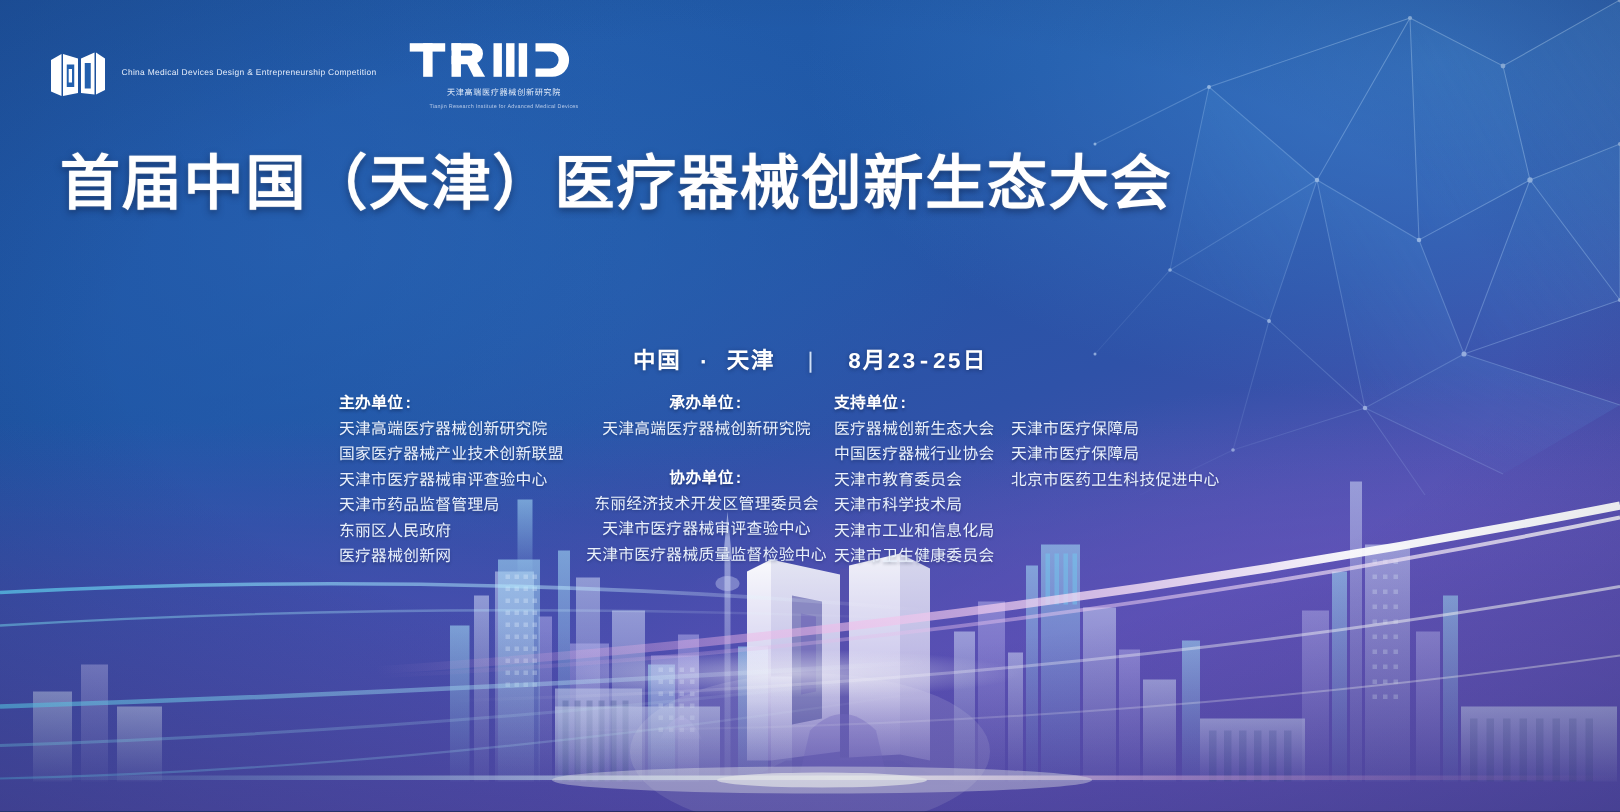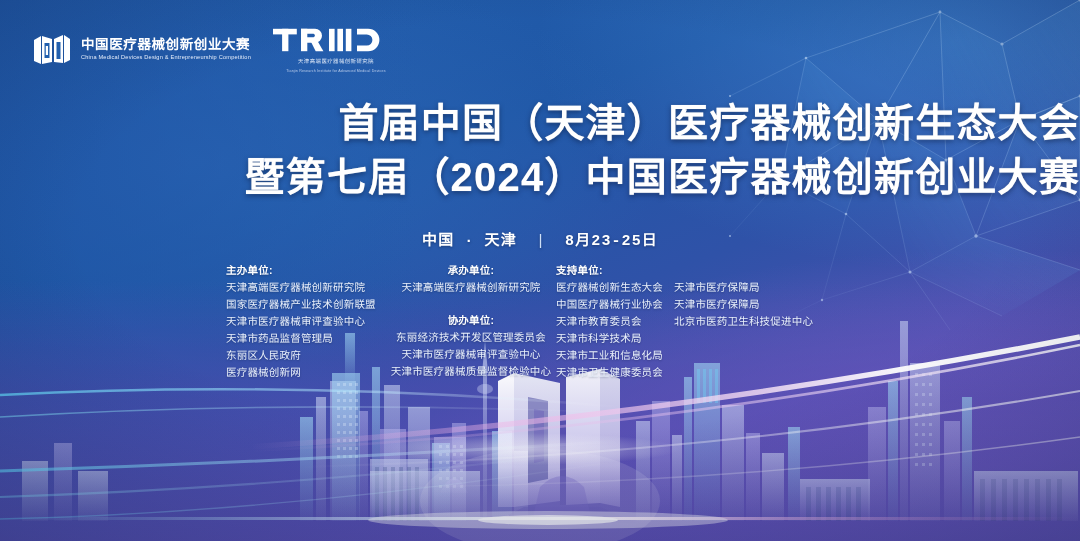--- a/index.html
+++ b/index.html
@@ -76,21 +76,22 @@
     font-size: 5.4px; color: #dfe9f8; letter-spacing: .45px; white-space: nowrap;
   }
   .triid-sub2 {
     font-size: 3.6px; color: #b9ccea; letter-spacing: .18px;
     white-space: nowrap; margin-top: 1px;
   }
 
   
   .titles {
     position: absolute; left: 0; right: 0; top: 96px;
-    text-align: right;
+    text-align: left;
+    padding-left: 40px;
   }
   .title-line {
     color: #ffffff;
     font-weight: bold;
     font-size: 40px;
     line-height: 1.36;
     letter-spacing: 1.2px;
     text-shadow: 0 2px 5px rgba(8,22,55,0.50), 0 0 1px rgba(255,255,255,0.55);
     white-space: nowrap;
   }
@@ -112,20 +113,21 @@
     color: #cfe0f7;
     font-weight: normal;
   }
 
   
   .orgs {
     position: absolute; left: 226px; top: 262px;
     display: flex;
     align-items: flex-start;
     gap: 0;
+    font-family: Liberation Mono, monospace;
   }
   .org-col { display: flex; flex-direction: column; }
   .org-col.c1 { width: 160px; }
   .org-col.c2 { width: 170px; align-items: center; }
   .org-col.c3 { width: 118px; }
   .org-col.c4 { width: 200px; }
 
   .org-head {
     color: #ffffff;
     font-size: 10.5px;
@@ -529,21 +531,20 @@
         </g>
         <g fill="#2360ae">
           <rect x="12.5" y="13" width="5" height="15"></rect>
           <rect x="24.5" y="12" width="4" height="17"></rect>
         </g>
         <g fill="#ffffff">
           <rect x="13.8" y="16" width="2.2" height="9"></rect>
         </g>
       </svg>
       <div class="logo-text">
-        <div class="logo-cn">中国医疗器械创新创业大赛</div>
         <div class="logo-en">China Medical Devices Design &amp; Entrepreneurship Competition</div>
       </div>
     </div>
 
     <div class="triid">
       <svg class="triid-mark" viewBox="0 0 180 40">
         <g fill="#ffffff">
 
           <rect x="0" y="4" width="34" height="8"></rect>
           <rect x="13" y="4" width="9" height="32"></rect>
@@ -560,21 +561,20 @@
         </g>
       </svg>
       <div class="triid-sub">天津高端医疗器械创新研究院</div>
       <div class="triid-sub2">Tianjin Research Institute for Advanced Medical Devices</div>
     </div>
 
   </div>
 
   <div class="titles">
     <div class="title-line">首届中国（天津）医疗器械创新生态大会</div>
-    <div class="title-line">暨第七届（2024）中国医疗器械创新创业大赛</div>
   </div>
 
   <div class="datebar">
     <span>中国 · 天津</span>
     <span class="sep">|</span>
     <span>8月23-25日</span>
   </div>
 
   <div class="orgs">
 

